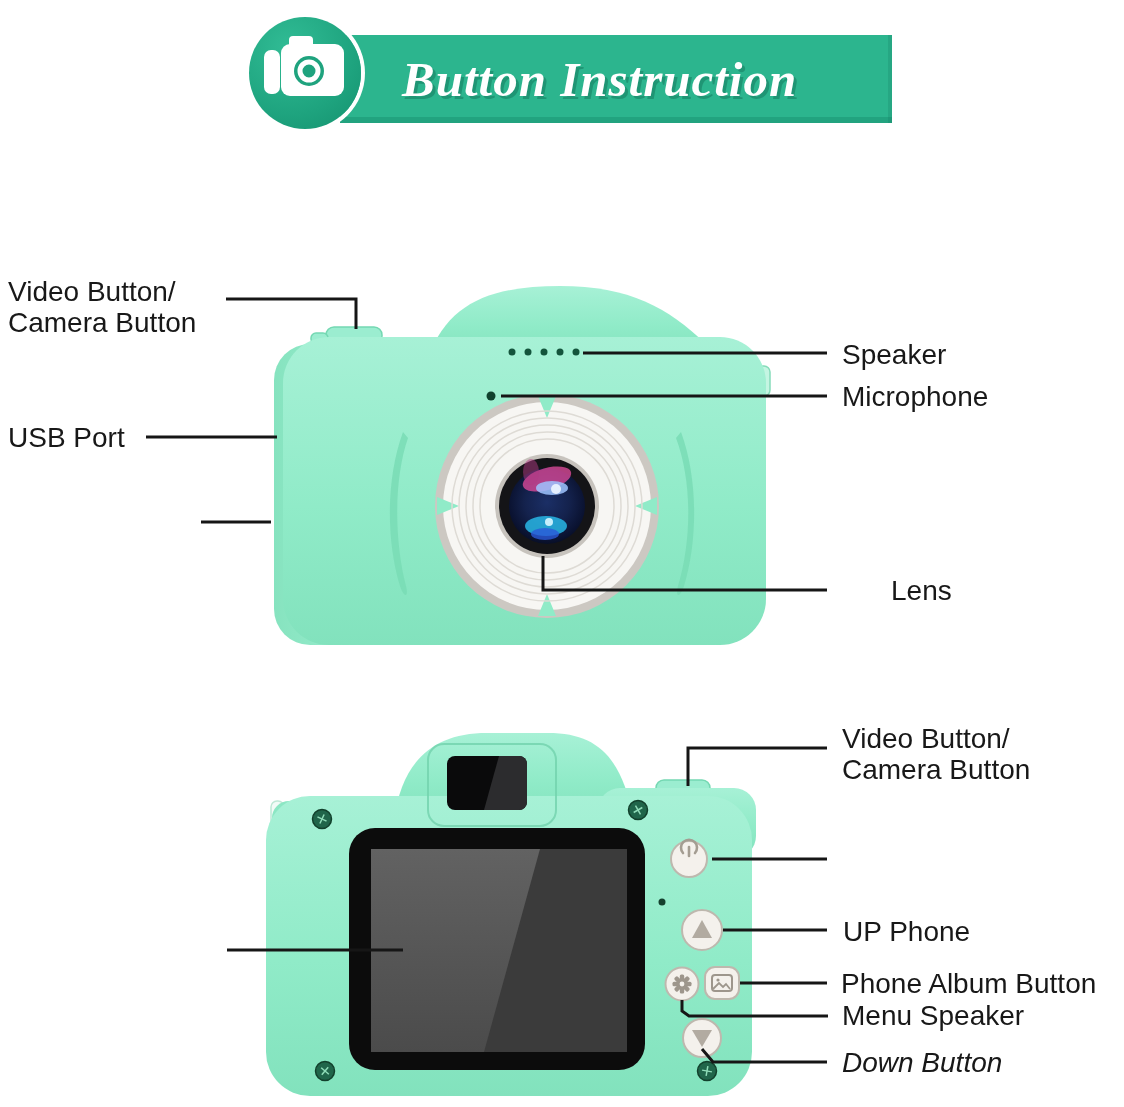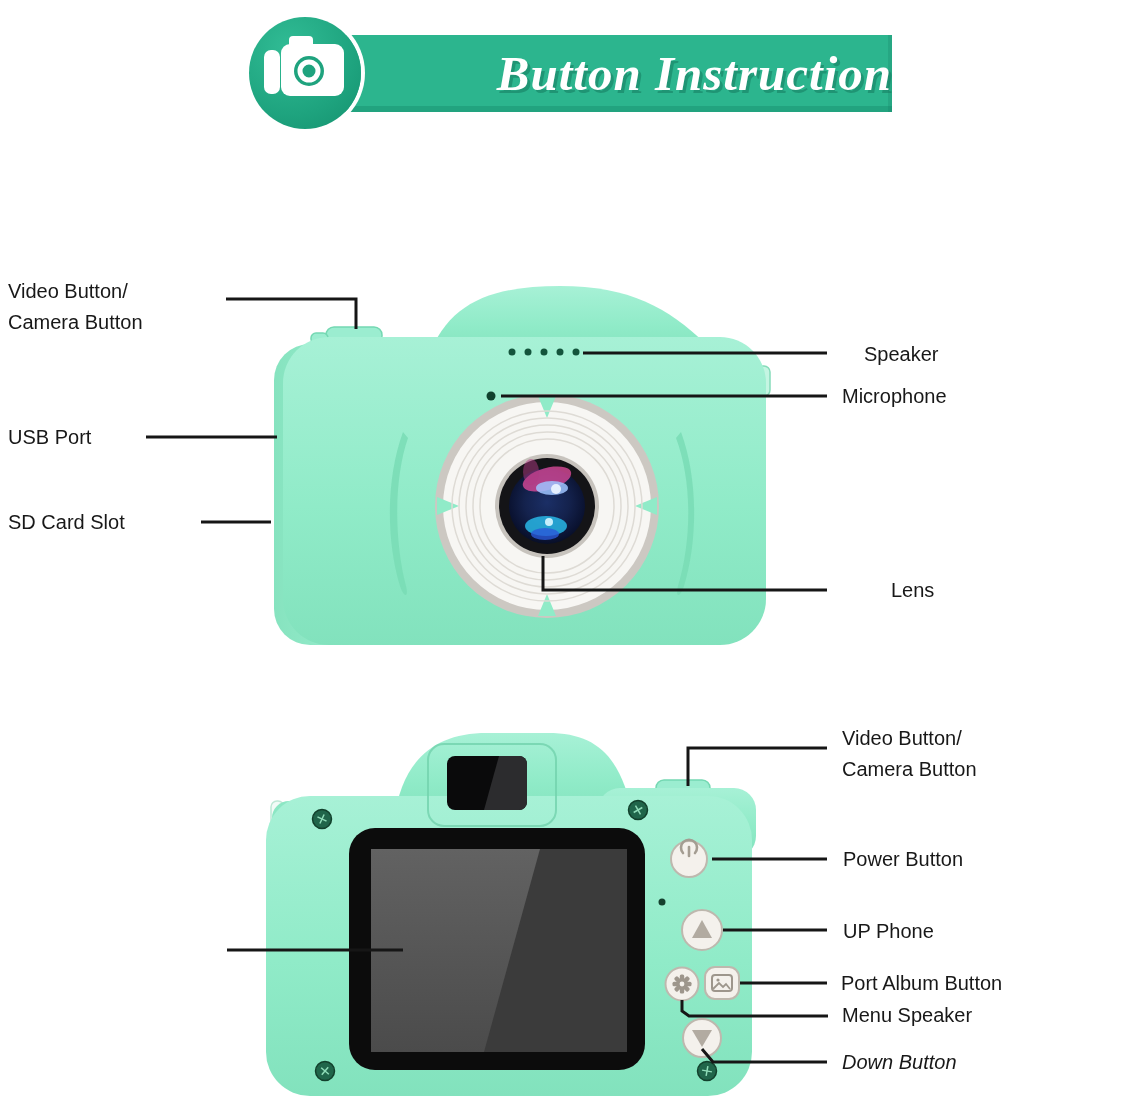--- a/index.html
+++ b/index.html
@@ -5,52 +5,52 @@
   html,body{margin:0;padding:0;background:#ffffff;}
   .canvas{
     position:relative;
     width:1124px;height:1107px;
     background:#ffffff;
     overflow:hidden;
     font-family:"Liberation Sans","DejaVu Sans",sans-serif;
   }
   
   .banner{
-    position:absolute;left:340px;top:35px;width:552px;height:77px;
+    position:absolute;left:340px;top:35px;width:552px;height:88px;
     background:#2cb58e;
     box-shadow:inset 0 -6px 0 rgba(18,128,99,.35), inset -4px 0 0 rgba(18,128,99,.25);
-    display:flex;align-items:center;justify-content:flex-end;
+    display:flex;align-items:center;justify-content:flex-start;
     padding-left:62px;box-sizing:border-box;
     z-index:1;
   }
   .banner span{
     font-family:"Liberation Serif","DejaVu Serif",serif;
     font-style:italic;font-weight:bold;
     font-size:49px;color:#ffffff;letter-spacing:1px;
     text-shadow:3px 3px 0 rgba(21,122,95,.55);
     white-space:nowrap;
   }
   .logo-circle{
     position:absolute;left:249px;top:17px;width:112px;height:112px;
     border-radius:50%;
     background:radial-gradient(circle at 35% 28%, #31bc95 0%, #1ea37e 62%, #14916e 100%);
     box-shadow:0 0 0 4px #ffffff;
     z-index:2;
   }
   
   .lbl{
     position:absolute;
-    font-size:20px;line-height:31px;color:#181818;
+    font-size:28px;line-height:31px;color:#181818;
     white-space:pre-line;
     transform:translateY(-50%);
   }
   .lbl-video-front{left:8px;top:307px;}
   .lbl-usb{left:8px;top:437px;}
   .lbl-sd{left:8px;top:522px;}
-  .lbl-speaker{left:864px;top:354px;text-align:right;}
+  .lbl-speaker{left:842px;top:354px;text-align:right;}
   .lbl-mic{left:842px;top:396px;text-align:right;}
   .lbl-lens{left:843px;top:590px;margin-left:48px;}
   .lbl-video-back{left:842px;top:754px;}
   .lbl-power{left:843px;top:859px;}
   .lbl-up{left:843px;top:931px;}
   .lbl-album{left:841px;top:983px;}
   .lbl-menu{left:842px;top:1015px;}
   .lbl-down{left:842px;top:1062px;font-style:italic;}
   .lbl-display{left:8px;top:950px;}
   svg.scene{position:absolute;left:0;top:0;}
@@ -245,25 +245,23 @@
       <line x1="740" y1="983" x2="827" y2="983"></line>
       <polyline points="682,1000 682,1011 689,1016 828,1016"></polyline>
       <polyline points="702,1049 713,1062 827,1062"></polyline>
       <line x1="227" y1="950" x2="403" y2="950"></line>
     </g>
   </svg>
 
   <div class="lbl lbl-video-front">Video Button/
 Camera Button</div>
   <div class="lbl lbl-usb">USB Port</div>
-  <div class="lbl lbl-sd">SD Card Slot</div>
   <div class="lbl lbl-speaker">Speaker</div>
   <div class="lbl lbl-mic">Microphone</div>
   <div class="lbl lbl-lens">Lens</div>
   <div class="lbl lbl-video-back">Video Button/
 Camera Button</div>
-  <div class="lbl lbl-power">Power Button</div>
   <div class="lbl lbl-up">UP Phone</div>
-  <div class="lbl lbl-album">Port Album Button</div>
+  <div class="lbl lbl-album">Phone Album Button</div>
   <div class="lbl lbl-menu">Menu Speaker</div>
   <div class="lbl lbl-down">Down Button</div>
 
 </div>
 
 </body></html>

